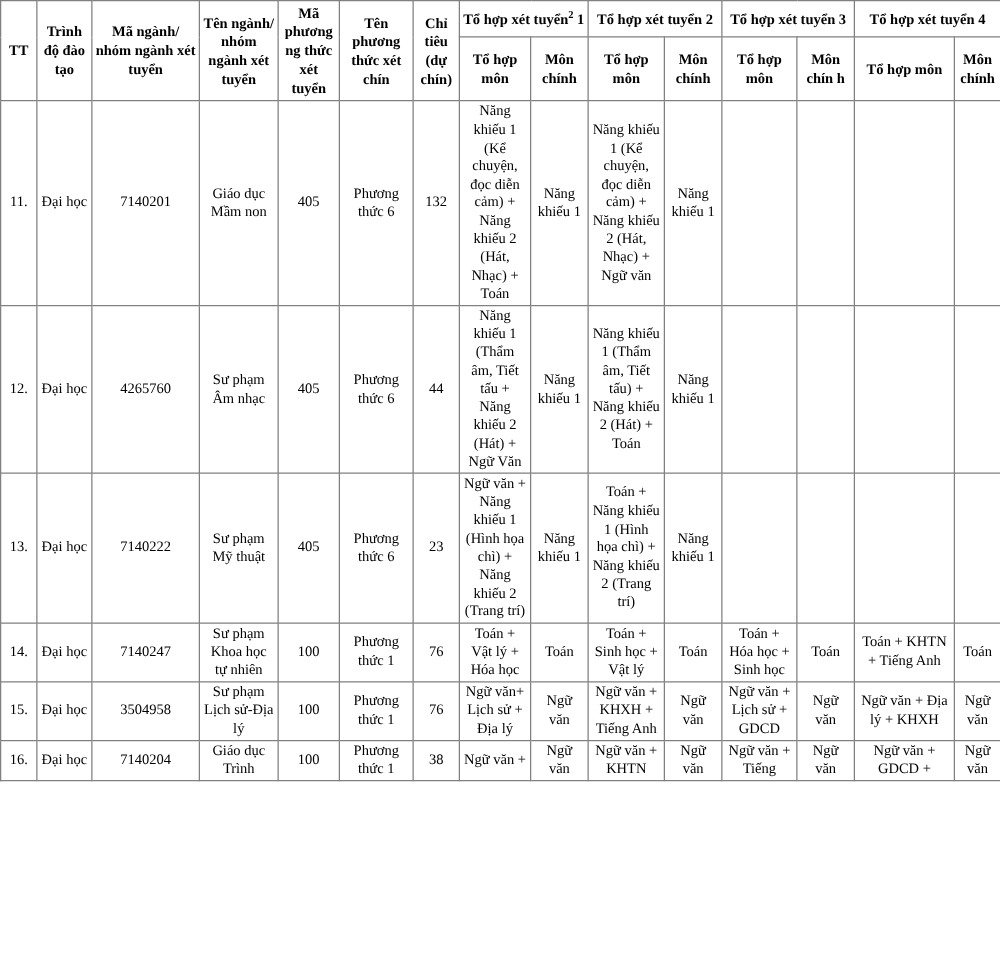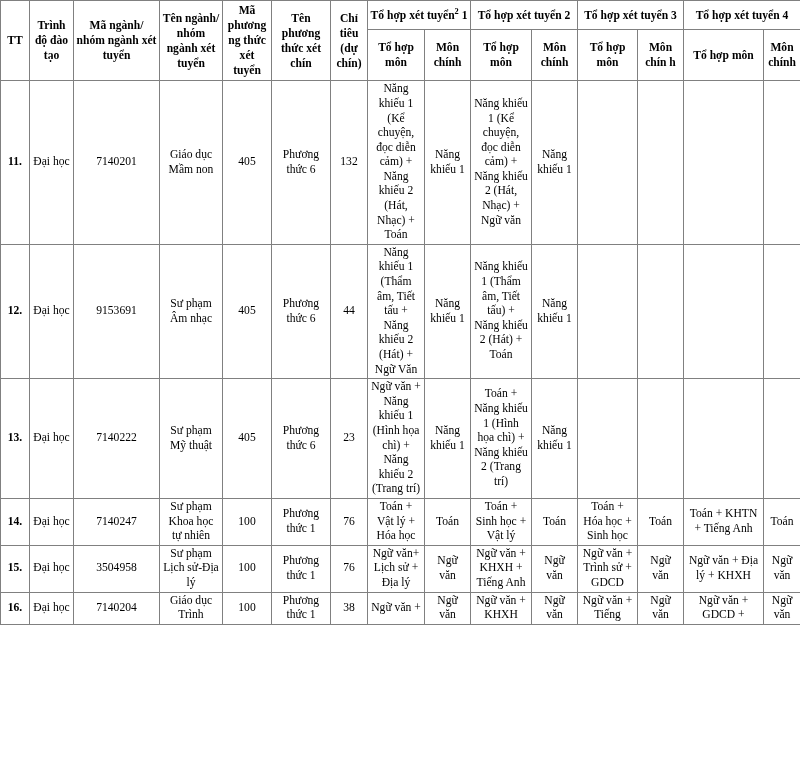--- a/index.html
+++ b/index.html
@@ -54,21 +54,20 @@
     text-align: center;
     vertical-align: middle;
   }
   td.cell-top {
     text-align: center;
     vertical-align: top;
   }
   td.num {
     text-align: center;
     vertical-align: middle;
-    font-weight: bold;
   }
   sup.fnote {
     font-size: 0.72em;
     vertical-align: super;
     line-height: 0;
   }
   
 </style>
 </head>
 <body>
@@ -131,21 +130,21 @@
           <td class="cell-left">Năng khiếu 1 (Kể chuyện, đọc diễn cảm) + Năng khiếu 2 (Hát, Nhạc) + Ngữ văn</td>
           <td class="cell-left">Năng khiếu 1</td>
           <td class="cell-left"></td>
           <td class="cell-left"></td>
           <td class="cell-left"></td>
           <td class="cell-left"></td>
         </tr>
         <tr>
           <td class="num">12.</td>
           <td class="cell-mid">Đại học</td>
-          <td class="cell-mid">9153691</td>
+          <td class="cell-mid">4265760</td>
           <td class="cell-mid">Sư phạm Âm nhạc</td>
           <td class="cell-mid">405</td>
           <td class="cell-top">Phương thức 6</td>
           <td class="cell-mid">44</td>
           <td class="cell-left">Năng khiếu 1 (Thẩm âm, Tiết tấu + Năng khiếu 2 (Hát) + Ngữ Văn</td>
           <td class="cell-left">Năng khiếu 1</td>
           <td class="cell-left">Năng khiếu 1 (Thẩm âm, Tiết tấu) + Năng khiếu 2 (Hát) + Toán</td>
           <td class="cell-left">Năng khiếu 1</td>
           <td class="cell-left"></td>
           <td class="cell-left"></td>
@@ -191,36 +190,36 @@
           <td class="cell-mid">Đại học</td>
           <td class="cell-mid">3504958</td>
           <td class="cell-mid">Sư phạm Lịch sử-Địa lý</td>
           <td class="cell-mid">100</td>
           <td class="cell-top">Phương thức 1</td>
           <td class="cell-mid">76</td>
           <td class="cell-left">Ngữ văn+ Lịch sử + Địa lý</td>
           <td class="cell-left">Ngữ văn</td>
           <td class="cell-left">Ngữ văn + KHXH + Tiếng Anh</td>
           <td class="cell-left">Ngữ văn</td>
-          <td class="cell-left">Ngữ văn + Trình sử + GDCD</td>
+          <td class="cell-left">Ngữ văn + Lịch sử + GDCD</td>
           <td class="cell-left">Ngữ văn</td>
           <td class="cell-left">Ngữ văn + Địa lý + KHXH</td>
           <td class="cell-left">Ngữ văn</td>
         </tr>
         <tr>
           <td class="num">16.</td>
           <td class="cell-mid">Đại học</td>
           <td class="cell-mid">7140204</td>
           <td class="cell-mid">Giáo dục Trình</td>
           <td class="cell-mid">100</td>
           <td class="cell-mid">Phương thức 1</td>
           <td class="cell-mid">38</td>
           <td class="cell-left">Ngữ văn +</td>
           <td class="cell-left">Ngữ văn</td>
-          <td class="cell-left">Ngữ văn + KHXH</td>
+          <td class="cell-left">Ngữ văn + KHTN</td>
           <td class="cell-left">Ngữ văn</td>
           <td class="cell-left">Ngữ văn + Tiếng</td>
           <td class="cell-left">Ngữ văn</td>
           <td class="cell-left">Ngữ văn + GDCD +</td>
           <td class="cell-left">Ngữ văn</td>
         </tr>
       </tbody>
   </table>
 </div>
 

